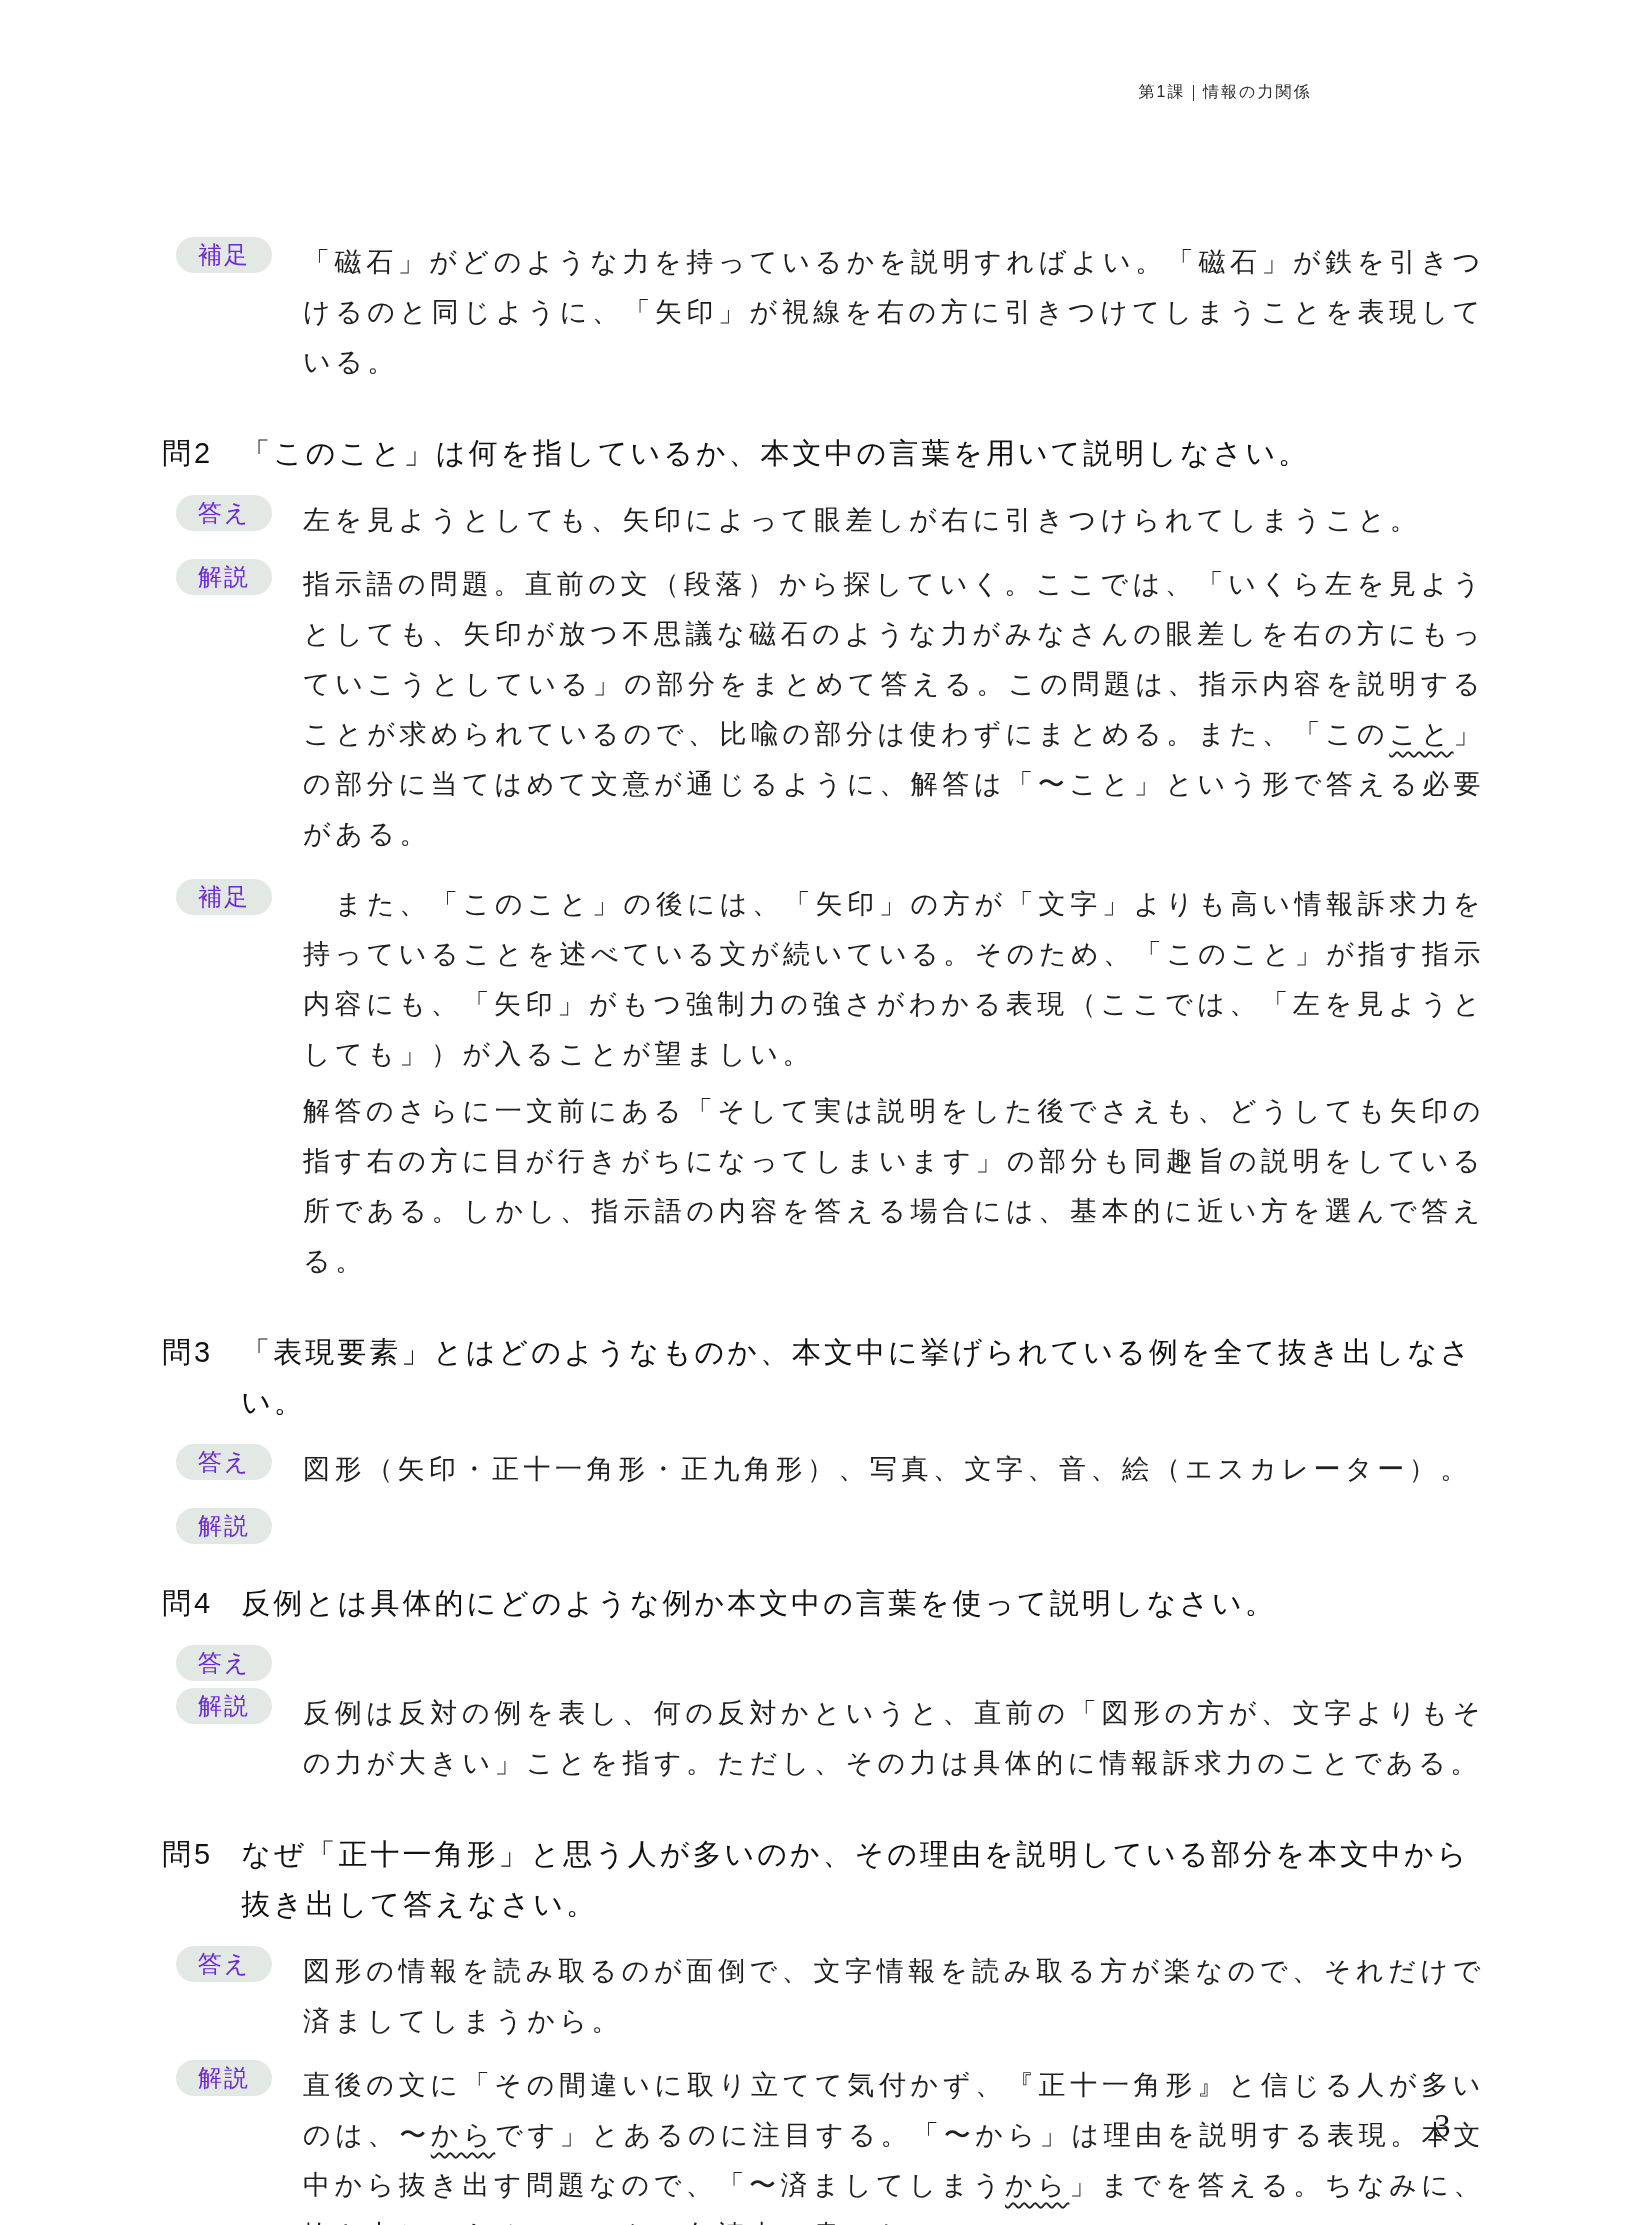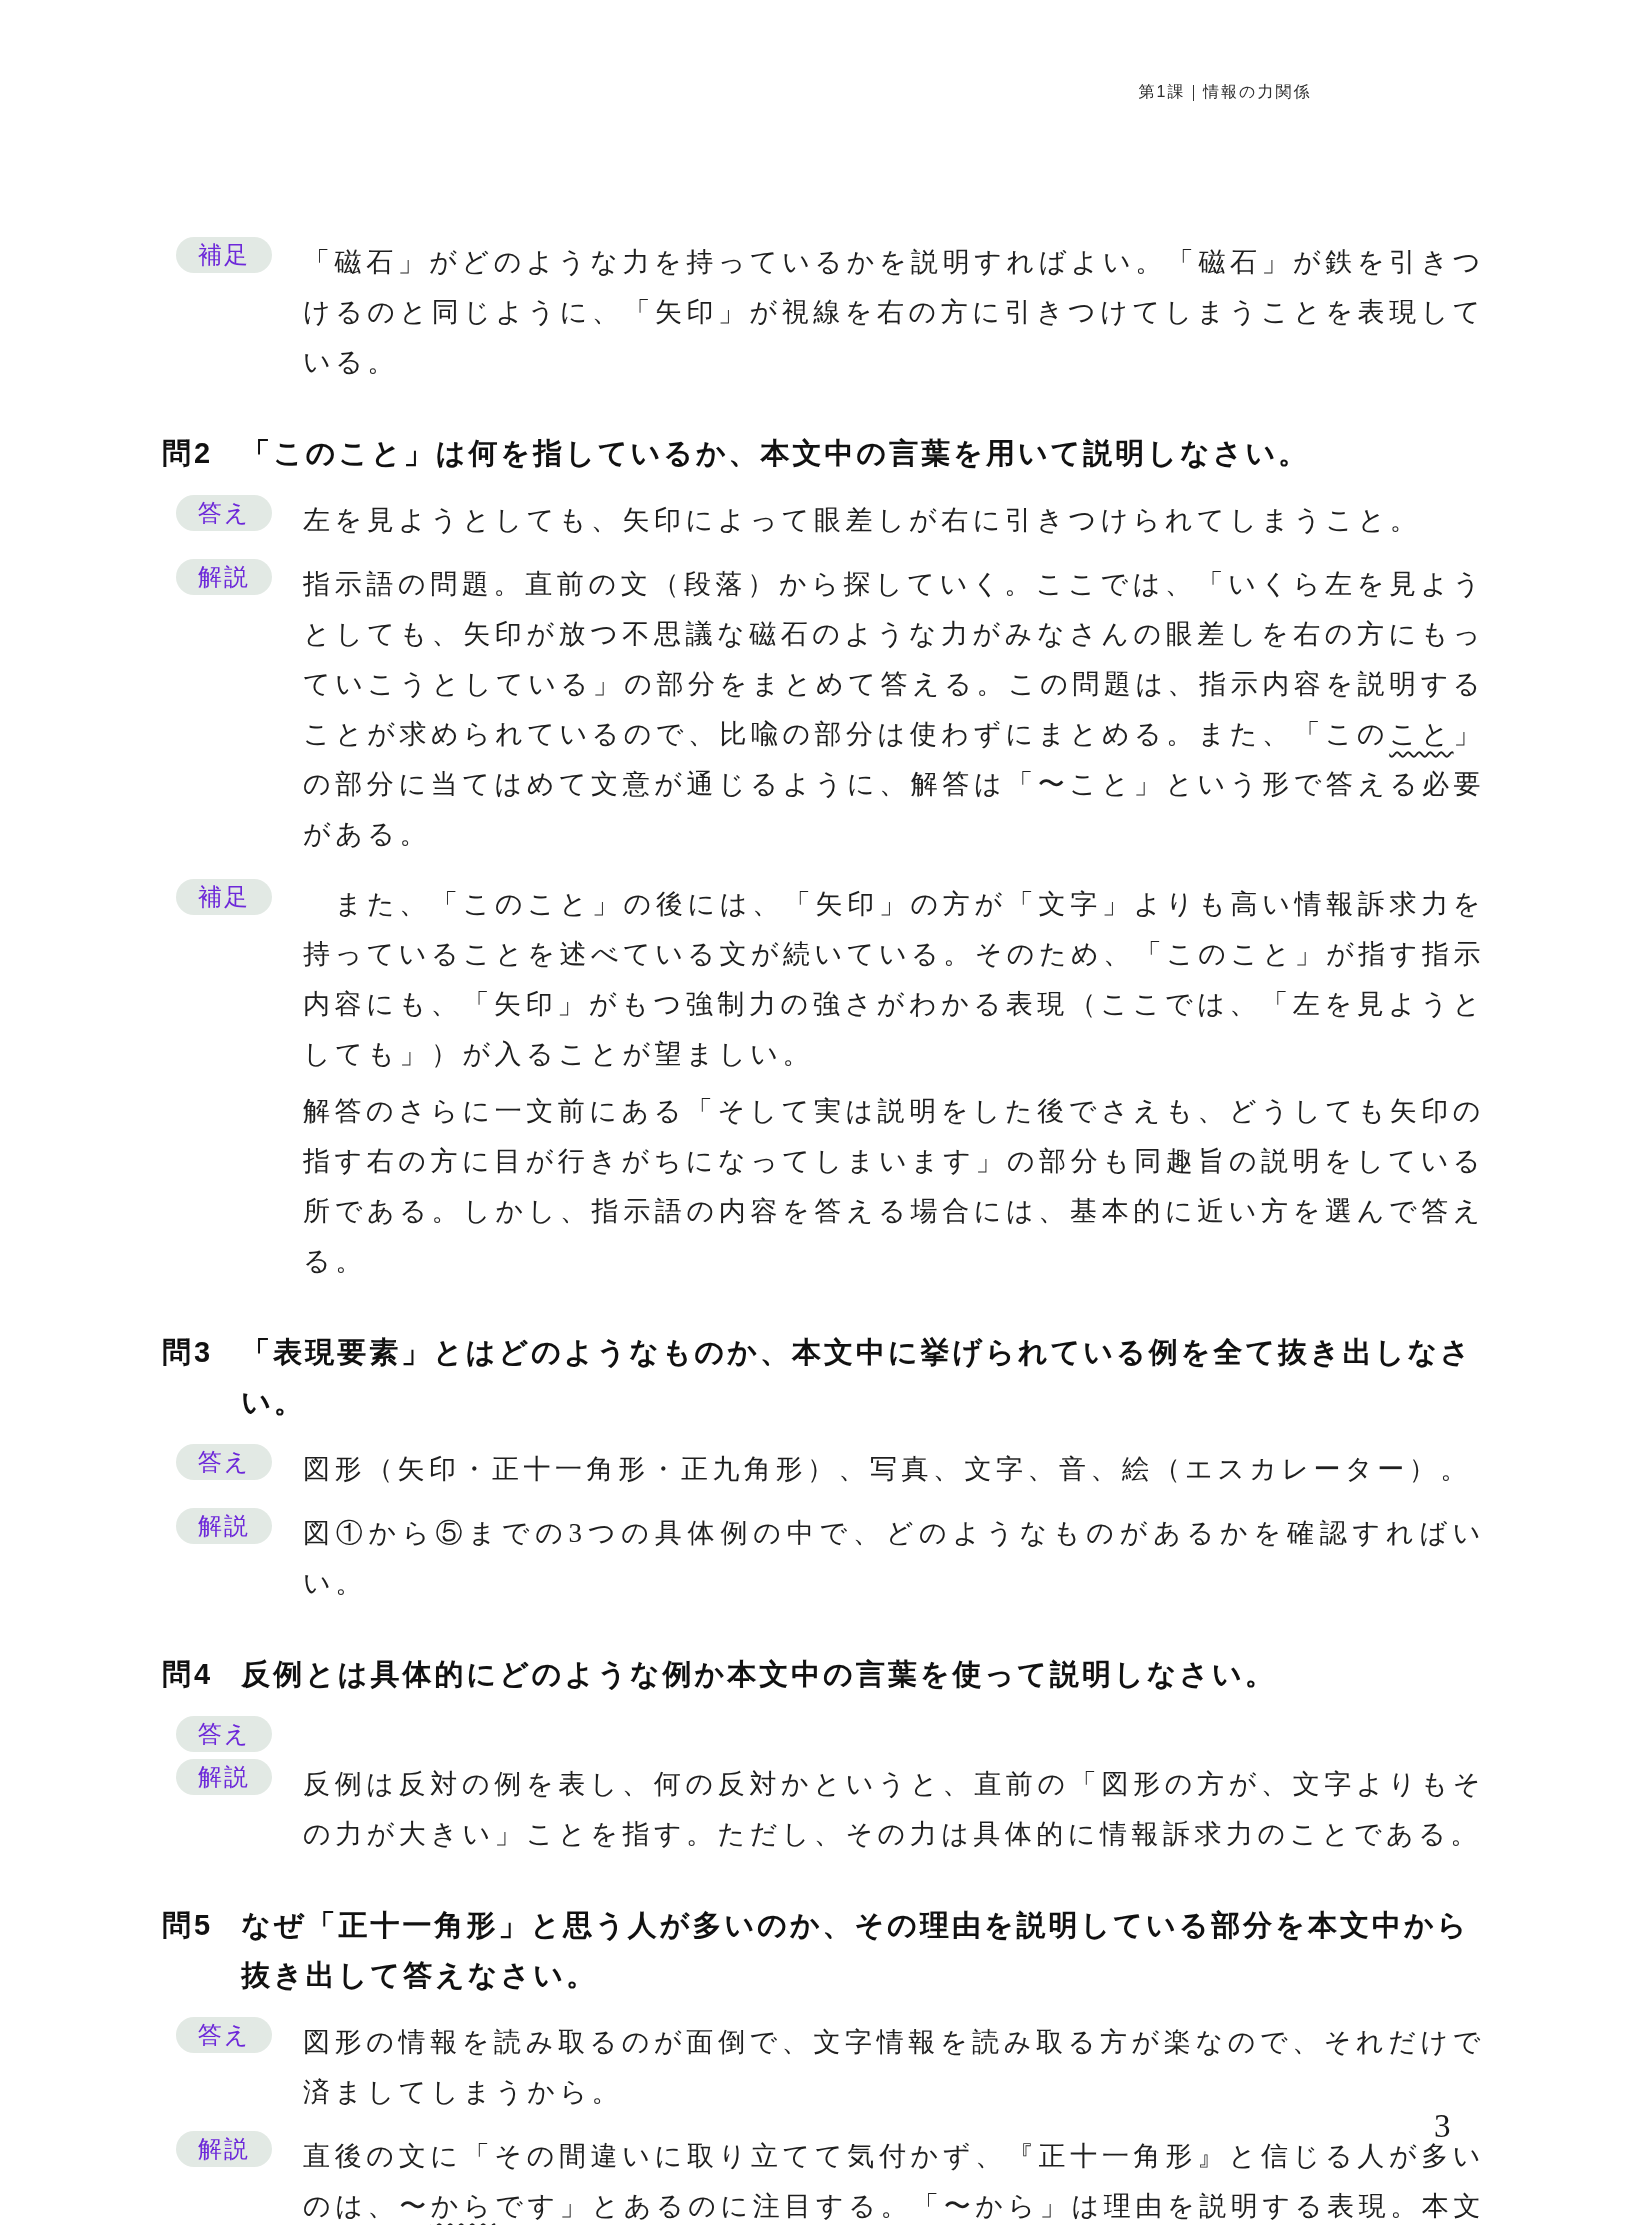--- a/index.html
+++ b/index.html
@@ -13,21 +13,21 @@
     font-family:"Liberation Sans","DejaVu Sans",sans-serif;
     font-size:16px;letter-spacing:2px;color:#2b2b2b;text-align:center;
   }
   .content{
     position:absolute;left:162px;top:224px;width:1330px;
   }
   .question{
     display:flex;align-items:flex-start;gap:28px;
     margin:34px 0 10px 0;
     font-family:"Liberation Sans","DejaVu Sans",sans-serif;
-    font-weight:bold;color:#111;
+    font-weight:normal;color:#111;
     font-size:29px;line-height:50px;letter-spacing:3px;
   }
   .qnum{flex:none;}
   .qtext{flex:1;}
   .qa{
     display:flex;align-items:flex-start;
     padding-left:14px;
   }
   .qa.supplement{margin-top:6px;}
   .badge{
@@ -94,23 +94,20 @@
       <div class="qtext"><span>「表現要素」とはどのようなものか、本文中に挙げられている例を全て抜き出しなさい。</span></div>
     </div>
     <div class="qa answer">
       <span class="badge" style="background: rgb(226, 233, 228);">答え</span>
       <div class="qa-body">
         <p class="para"><span>図形（矢印・正十一角形・正九角形）、写真、文字、音、絵（エスカレーター）。</span></p>
       </div>
     </div>
     <div class="qa explanation">
       <span class="badge" style="background: rgb(226, 233, 228);">解説</span>
-      <div class="qa-body">
-        <p class="para"><span>図①から⑤までの3つの具体例の中で、どのようなものがあるかを確認すればいい。</span></p>
-      </div>
     </div>
     <div class="question">
       <span class="qnum">問4</span>
       <div class="qtext"><span>反例とは具体的にどのような例か本文中の言葉を使って説明しなさい。</span></div>
     </div>
     <div class="qa answer">
       <span class="badge" style="background: rgb(226, 233, 228);">答え</span>
     </div>
     <div class="qa explanation">
       <span class="badge" style="background: rgb(226, 233, 228);">解説</span>

